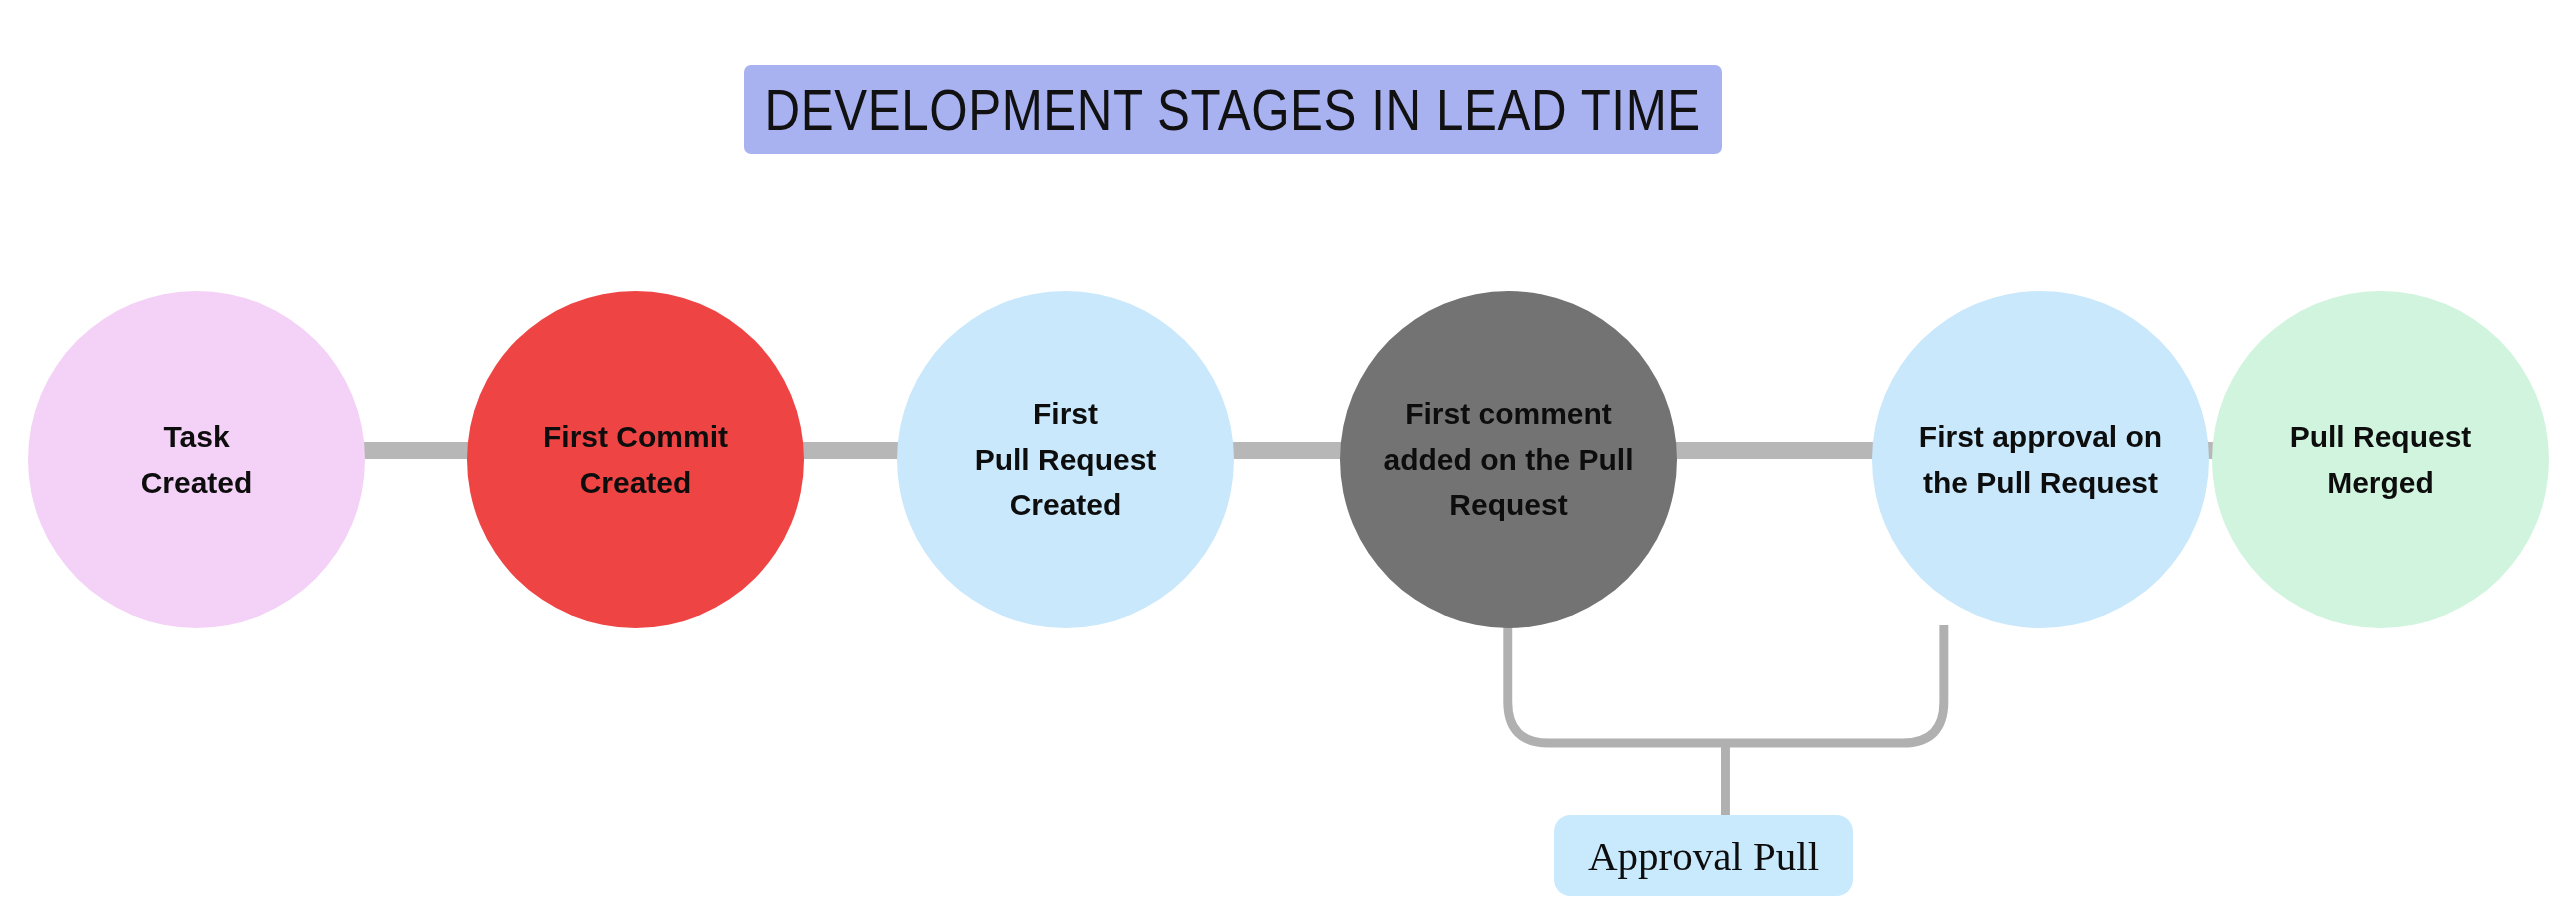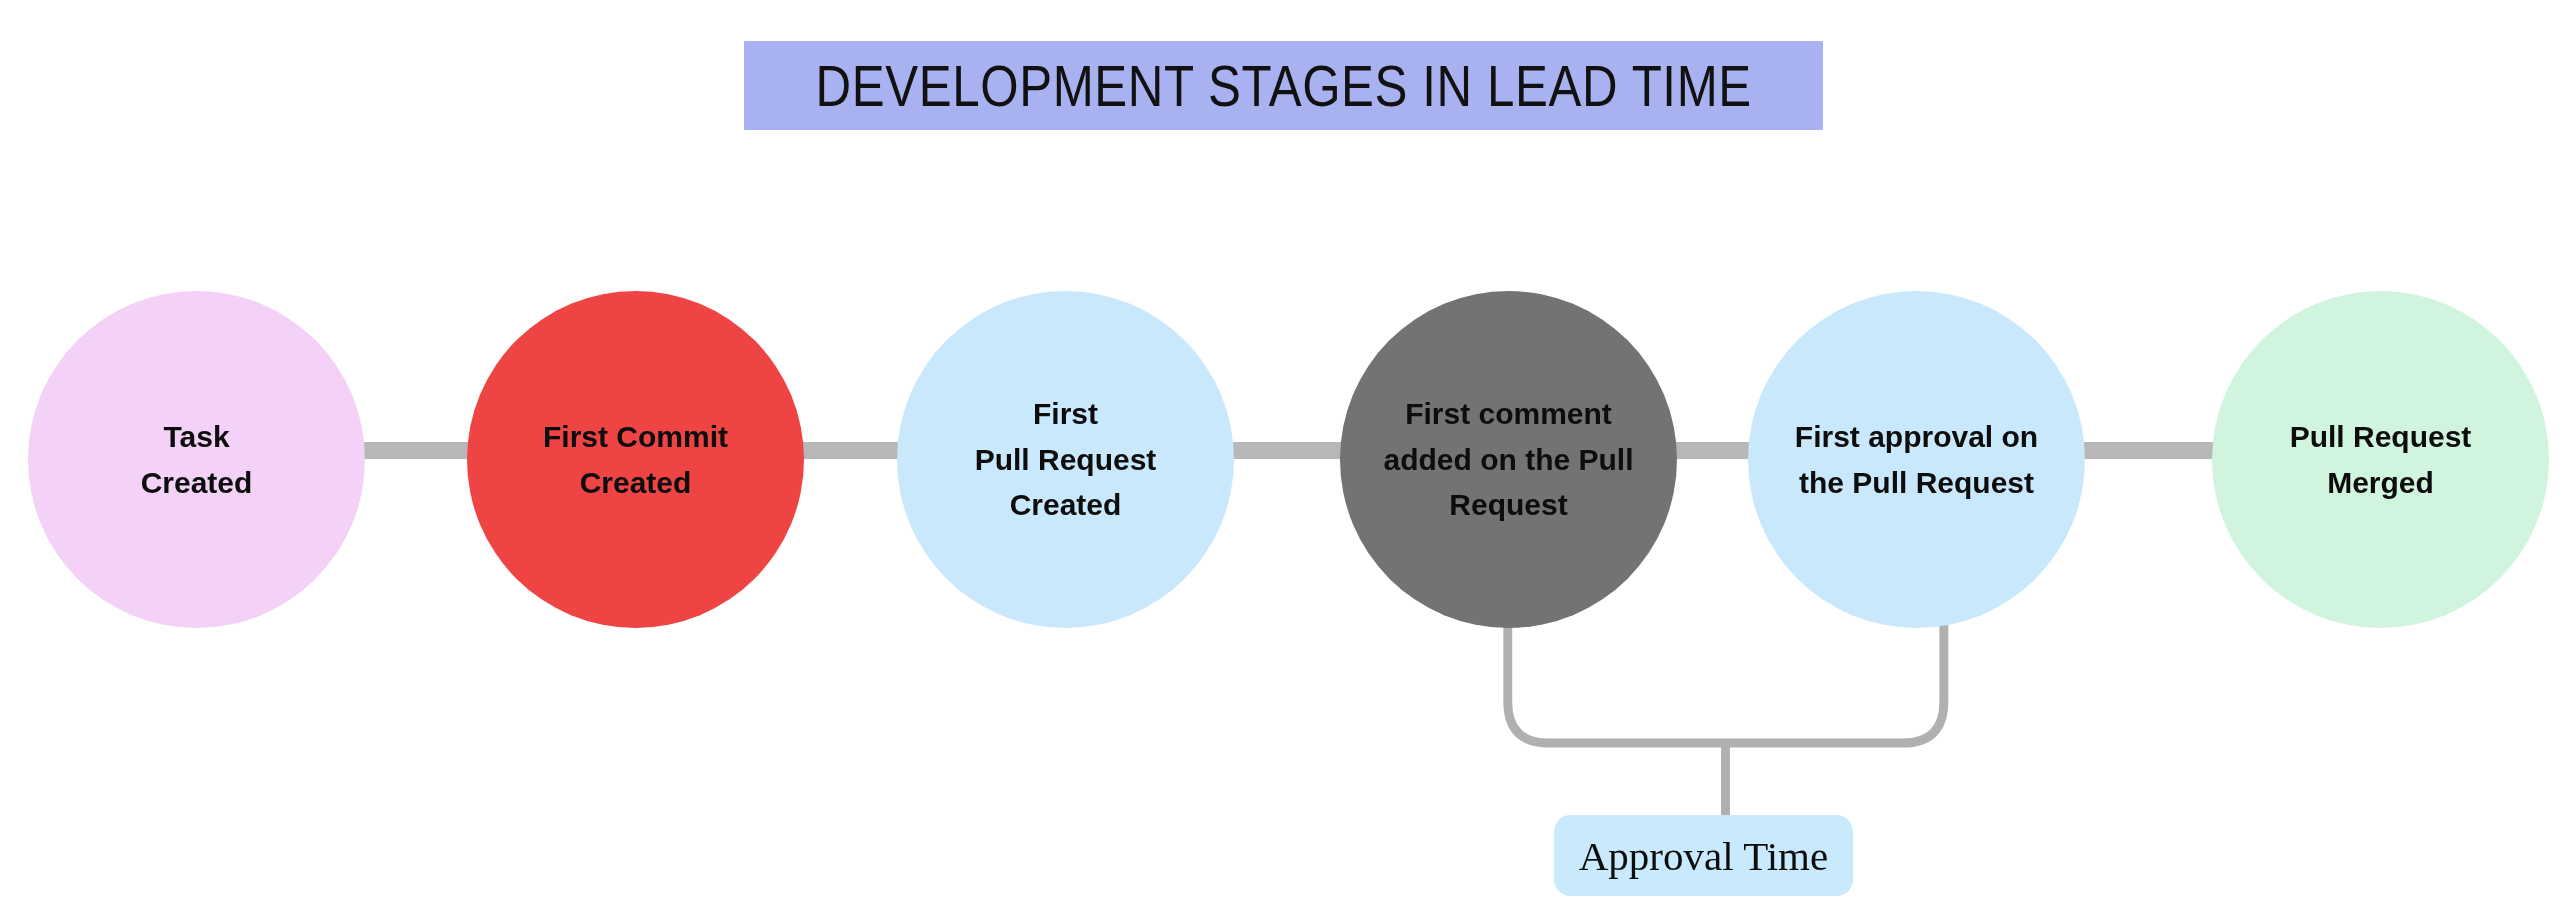--- a/index.html
+++ b/index.html
@@ -13,25 +13,25 @@
     height: 923px;
     background: var(--background, #ffffff);
     overflow: hidden;
     font-family: "Liberation Sans", sans-serif;
   }
 
   
   .banner {
     position: absolute;
     left: 744px;
-    top: 41px;
-    width: 1079px;
+    top: 65px;
+    width: 978px;
     height: 89px;
     background: var(--banner, #a8b2f0);
-    border-radius: 1px;
+    border-radius: 7px;
     display: flex;
     align-items: center;
     justify-content: center;
   }
   .banner-text {
     font-size: 58px;
     font-weight: 500;
     letter-spacing: 0.7px;
     color: var(--title_text, #111);
     transform: scaleX(0.85);
@@ -135,33 +135,33 @@
 Pull Request
 Created</span>
   </div>
 
   <div class="stage" style="left: 1340px; background: #737373;">
     <span class="stage-label">First comment
 added on the Pull
 Request</span>
   </div>
 
-  <div class="stage" style="left: 1748px; background: rgb(201, 232, 252);">
+  <div class="stage" style="left: 1872px; background: rgb(201, 232, 252);">
     <span class="stage-label">First approval on
 the Pull Request</span>
   </div>
 
   <div class="stage" style="left: 2212px; background: rgb(208, 244, 221);">
     <span class="stage-label">Pull Request
 Merged</span>
   </div>
 
   <svg class="bracket" viewBox="0 0 3750 1344" xmlns="http://www.w3.org/2000/svg">
     <path class="bracket-path" d="M 2195 910 L 2195 1022 Q 2195 1082 2255 1082 L 2770 1082 Q 2830 1082 2830 1022 L 2830 910"></path>
     <path class="bracket-path" d="M 2512 1082 L 2512 1195"></path>
   </svg>
 
   <div class="annotation">
-    <span class="annotation-label">Approval Time</span>
+    <span class="annotation-label">Approval Pull</span>
   </div>
 
 </div>
 
 
 </body></html>

